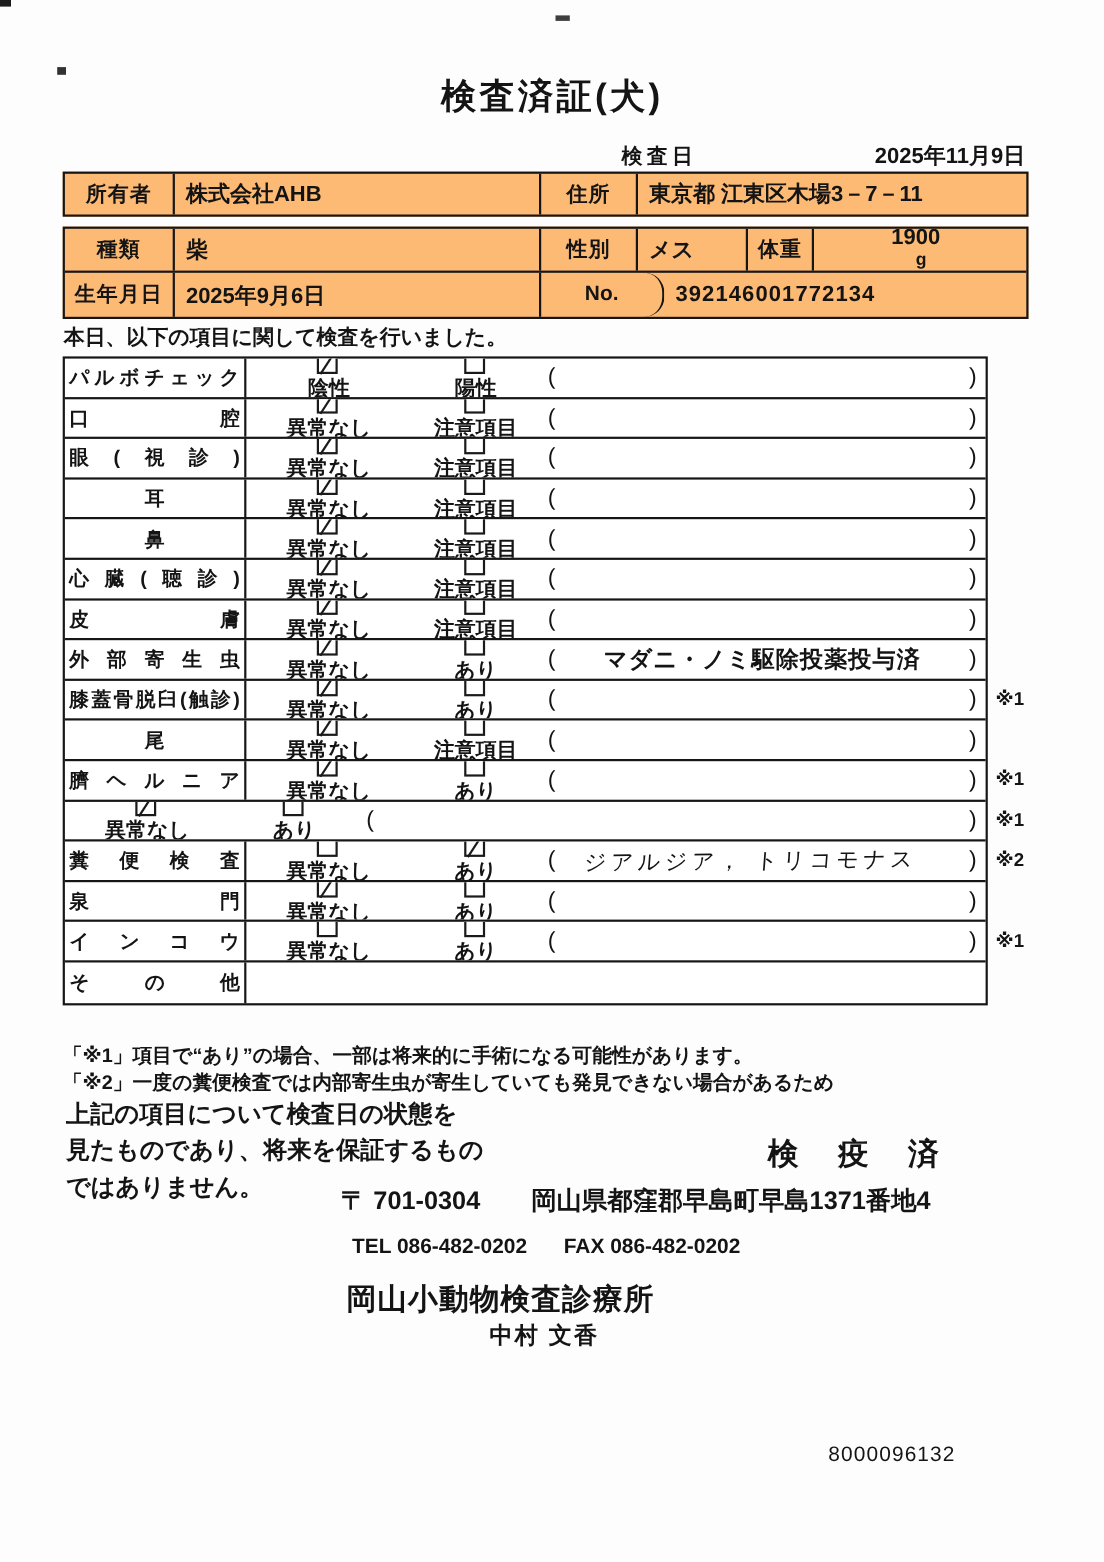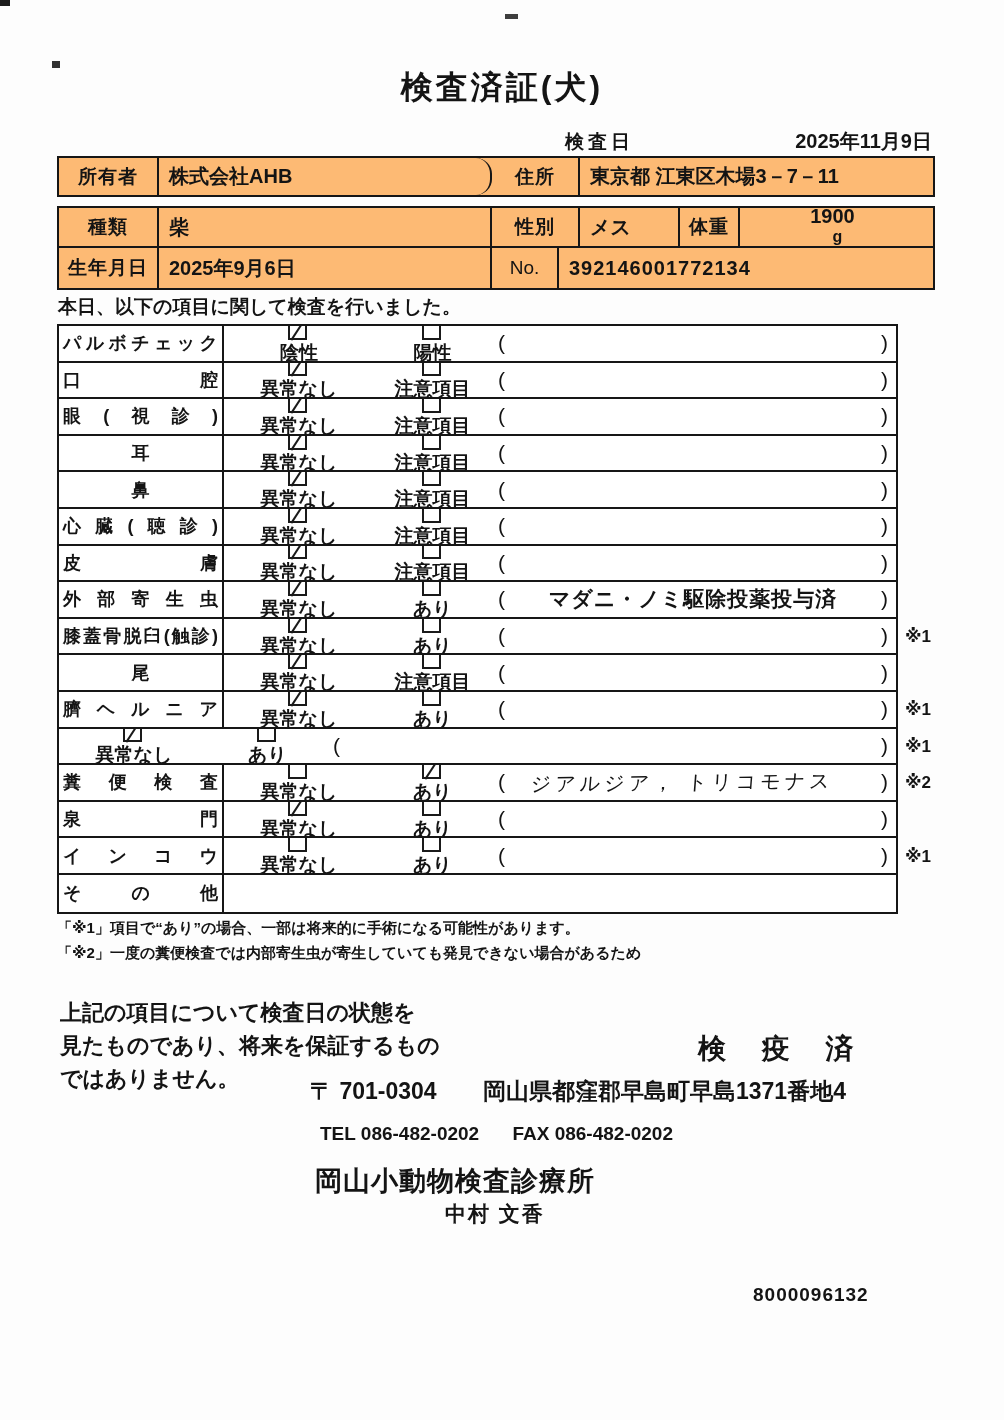--- a/index.html
+++ b/index.html
@@ -116,79 +116,79 @@
     font-size:20px; font-weight:500; letter-spacing:4px;
     transform:skewX(-5deg) rotate(-0.6deg);
   }
   .cl-note {
     position:absolute; left:100%; margin-left:9px;
     top:50%; transform:translateY(-50%);
     font-size:17px; font-weight:700; white-space:nowrap;
   }
 
   
-  .footnotes { top:915px; left:57px; font-size:15px; font-weight:600; line-height:25px; }
+  .footnotes { top:947px; left:57px; font-size:18px; font-weight:600; line-height:25px; }
   .note-line { white-space:nowrap; }
   .note-line.indent { padding-left:42px; }
 
   
   .disclaimer { top:996px; left:60px; font-size:22px; font-weight:700; line-height:33px; }
 
   .stamp {
     top:1030px; left:698px;
     font-size:28px; font-weight:600; letter-spacing:14px; white-space:nowrap;
   }
 
   .postal-line { top:1076px; left:310px; font-size:23px; font-weight:600; white-space:nowrap; }
   .postal-code { margin-right:40px; }
   .tel-line { top:1123px; left:320px; font-size:19px; font-weight:600; white-space:nowrap; }
   .tel { margin-right:28px; }
   .clinic { top:1163px; left:315px; font-size:27px; font-weight:600; letter-spacing:1px; }
   .examiner { top:1200px; left:445px; font-size:21px; font-weight:600; letter-spacing:2px; }
-  .serial { top:1284px; left:753px; font-size:19px; font-weight:700; letter-spacing:1px; }
+  .serial { top:1312px; left:753px; font-size:19px; font-weight:400; letter-spacing:1px; }
 </style>
 </head>
 <body>
 
 <div class="page">
 
   <div class="artifact" style="left:0;top:0;width:10px;height:6px;"></div>
   <div class="artifact" style="left:505px;top:14px;width:13px;height:5px;opacity:.85;"></div>
   <div class="artifact" style="left:52px;top:61px;width:8px;height:7px;opacity:.9;"></div>
 
   <div class="abs doc-title">検査済証(犬)</div>
 
   <div class="abs insp-label">検査日</div>
   <div class="abs insp-value">2025年11月9日</div>
 
   <div class="abs btable owner-table">
     <div class="trow">
       <div class="cell lab" style="width:100px;">所有者</div>
-      <div class="cell val" style="width:333px;border-radius:16px;">株式会社AHB</div>
+      <div class="cell val" style="width:333px;">株式会社AHB</div>
       <div class="cell lab" style="width:88px;">住所</div>
       <div class="cell val" style="flex:1;">東京都 江東区木場3－7－11</div>
     </div>
   </div>
 
   <div class="abs btable info-table">
     <div class="trow">
       <div class="cell lab" style="width:100px;">種類</div>
       <div class="cell val" style="width:333px;">柴</div>
       <div class="cell lab" style="width:88px;">性別</div>
       <div class="cell val" style="width:100px;">メス</div>
       <div class="cell lab" style="width:60px;">体重</div>
       <div class="cell val wval" style="flex:1;">
         <span>1900</span>
         <span class="wunit">g</span>
       </div>
     </div>
     <div class="trow">
       <div class="cell lab" style="width:100px;">生年月日</div>
       <div class="cell val" style="width:333px;">2025年9月6日</div>
-      <div class="cell lab" style="width:67px;font-weight:400;letter-spacing:0;">No.</div>
+      <div class="cell lab" style="width:112px;font-weight:700;letter-spacing:0;border-radius:18px;">No.</div>
       <div class="cell val" style="flex:1;letter-spacing:1px;">392146001772134</div>
     </div>
   </div>
 
   <div class="abs intro">本日、以下の項目に関して検査を行いました。</div>
 
   <div class="abs checklist">
       <div class="cl-row">
         <div class="cl-label">
           <span class="lab-text just">パルボチェック</span>

